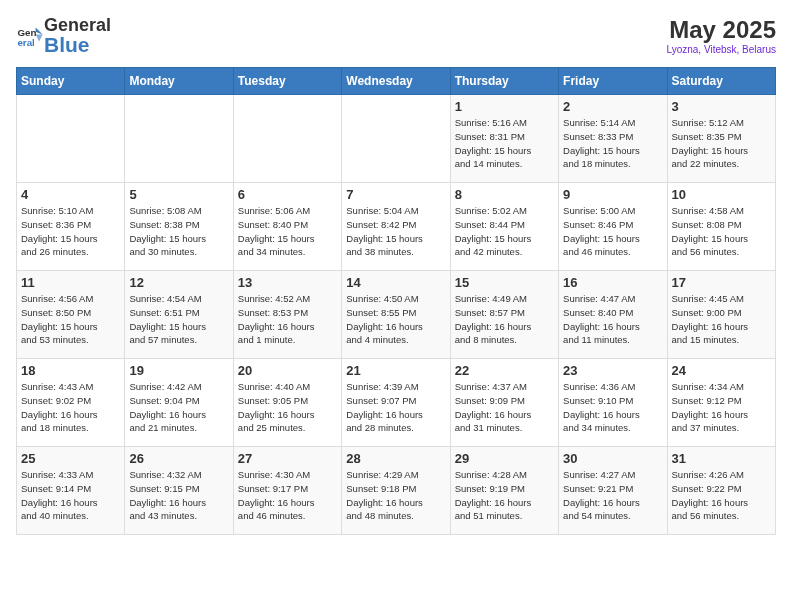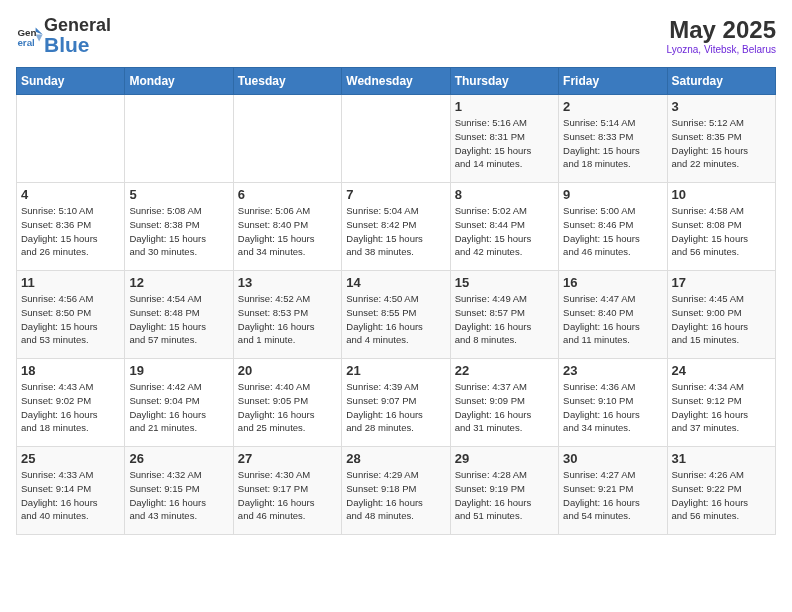--- a/index.html
+++ b/index.html
@@ -169,21 +169,21 @@
           <div class="day-info"><span>Sunrise: 4:58 AM</span><br><span>Sunset: 8:08 PM</span><br><span>Daylight: 15 hours</span><br><span>and 56 minutes.</span></div>
         </td>
       </tr>
       <tr>
         <td>
           <span class="day-number">11</span>
           <div class="day-info"><span>Sunrise: 4:56 AM</span><br><span>Sunset: 8:50 PM</span><br><span>Daylight: 15 hours</span><br><span>and 53 minutes.</span></div>
         </td>
         <td>
           <span class="day-number">12</span>
-          <div class="day-info"><span>Sunrise: 4:54 AM</span><br><span>Sunset: 8:48 PM</span><br><span>Daylight: 15 hours</span><br><span>and 57 minutes.</span></div>
+          <div class="day-info"><span>Sunrise: 4:54 AM</span><br><span>Sunset: 6:51 PM</span><br><span>Daylight: 15 hours</span><br><span>and 57 minutes.</span></div>
         </td>
         <td>
           <span class="day-number">13</span>
           <div class="day-info"><span>Sunrise: 4:52 AM</span><br><span>Sunset: 8:53 PM</span><br><span>Daylight: 16 hours</span><br><span>and 1 minute.</span></div>
         </td>
         <td>
           <span class="day-number">14</span>
           <div class="day-info"><span>Sunrise: 4:50 AM</span><br><span>Sunset: 8:55 PM</span><br><span>Daylight: 16 hours</span><br><span>and 4 minutes.</span></div>
         </td>
         <td>

